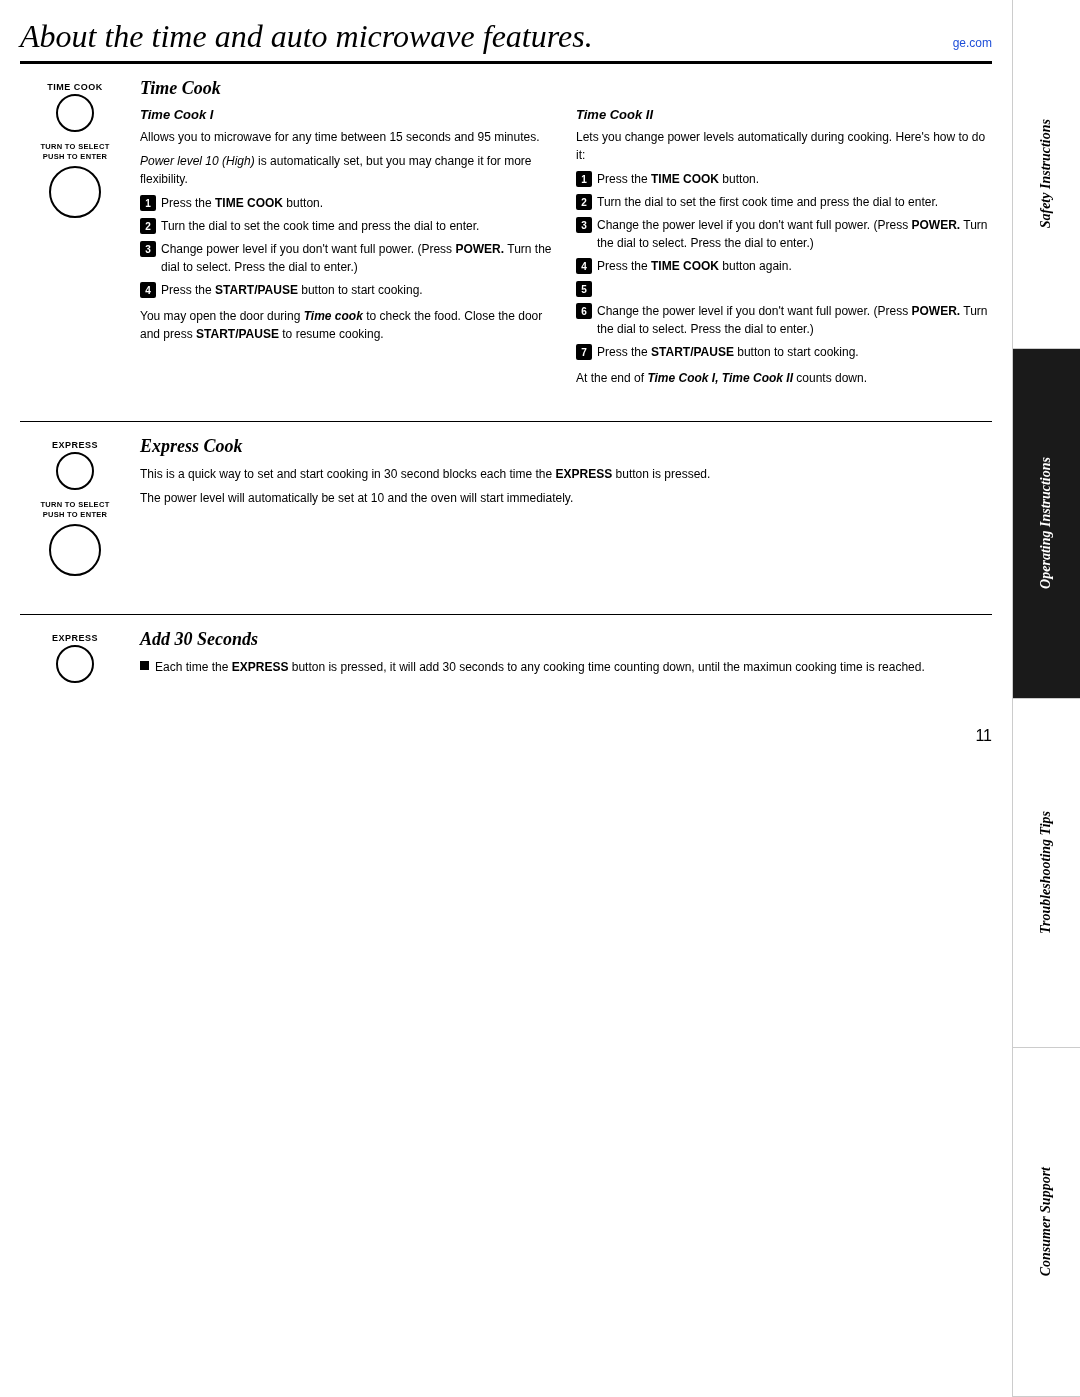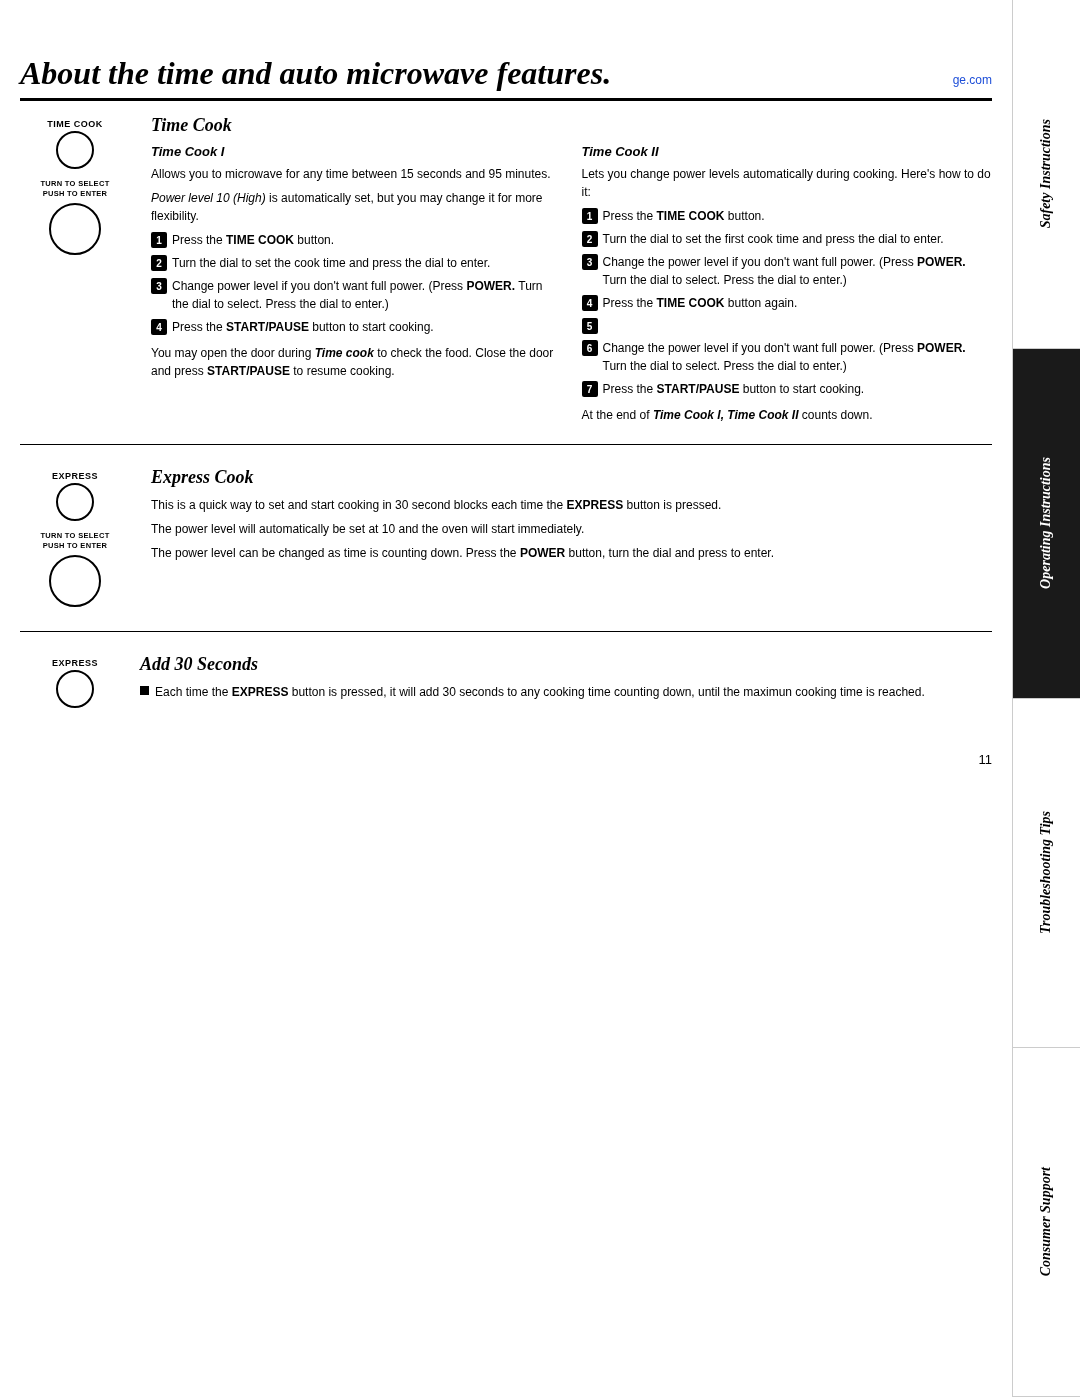--- a/index.html
+++ b/index.html
@@ -36,37 +36,35 @@
       margin-bottom: 14px;
       display: flex;
       align-items: baseline;
       justify-content: space-between;
     }
 
     .page-title {
       font-family: 'Times New Roman', Times, serif;
       font-size: 32px;
       font-style: italic;
-      font-weight: bold;
+      font-weight: normal;
       color: #000;
-      margin-top: 37px;
     }
 
     .ge-url {
       font-size: 12px;
       color: #1d4ed8;
     }
 
     
     .section {
       display: flex;
       border-bottom: 1.5px solid #000;
-      padding-bottom: 14px;
-      margin-bottom: 22px;
-      gap: 11px;
+      padding-bottom: 28px;
+      margin-bottom: 14px;
     }
 
     .section-icons {
       width: 110px;
       flex-shrink: 0;
       display: flex;
       flex-direction: column;
       align-items: center;
       padding-top: 4px;
     }
@@ -205,21 +203,21 @@
     
     .section-last {
       display: flex;
       padding-bottom: 14px;
       margin-bottom: 14px;
     }
 
     
     .page-number {
       text-align: right;
-      font-size: 13px;
+      font-size: 16px;
       margin-top: 20px;
       padding-right: 0;
     }
 
     
     .sidebar-tab {
       width: 68px;
       padding: 12px 4px;
       display: flex;
       align-items: center;
@@ -363,23 +361,20 @@
       </span>
       <div class="dial-circle-large"></div>
     </div>
 
     <div class="section-body">
       <div class="section-title">Express Cook</div>
       <p class="body-text">
         This is a quick way to set and start cooking in 30 second blocks each time the <strong>EXPRESS</strong> button is pressed.
       </p>
       <p class="body-text">The power level will automatically be set at 10 and the oven will start immediately.</p>
-      <p class="body-text">
-        The power level can be changed as time is counting down. Press the <strong>POWER</strong> button, turn the dial and press to enter.
-      </p>
     </div>
   </div>
 
   <div class="section-last">
     <div class="section-icons">
       <span class="icon-label">EXPRESS</span>
       <div class="dial-circle"></div>
     </div>
 
     <div class="section-body">

